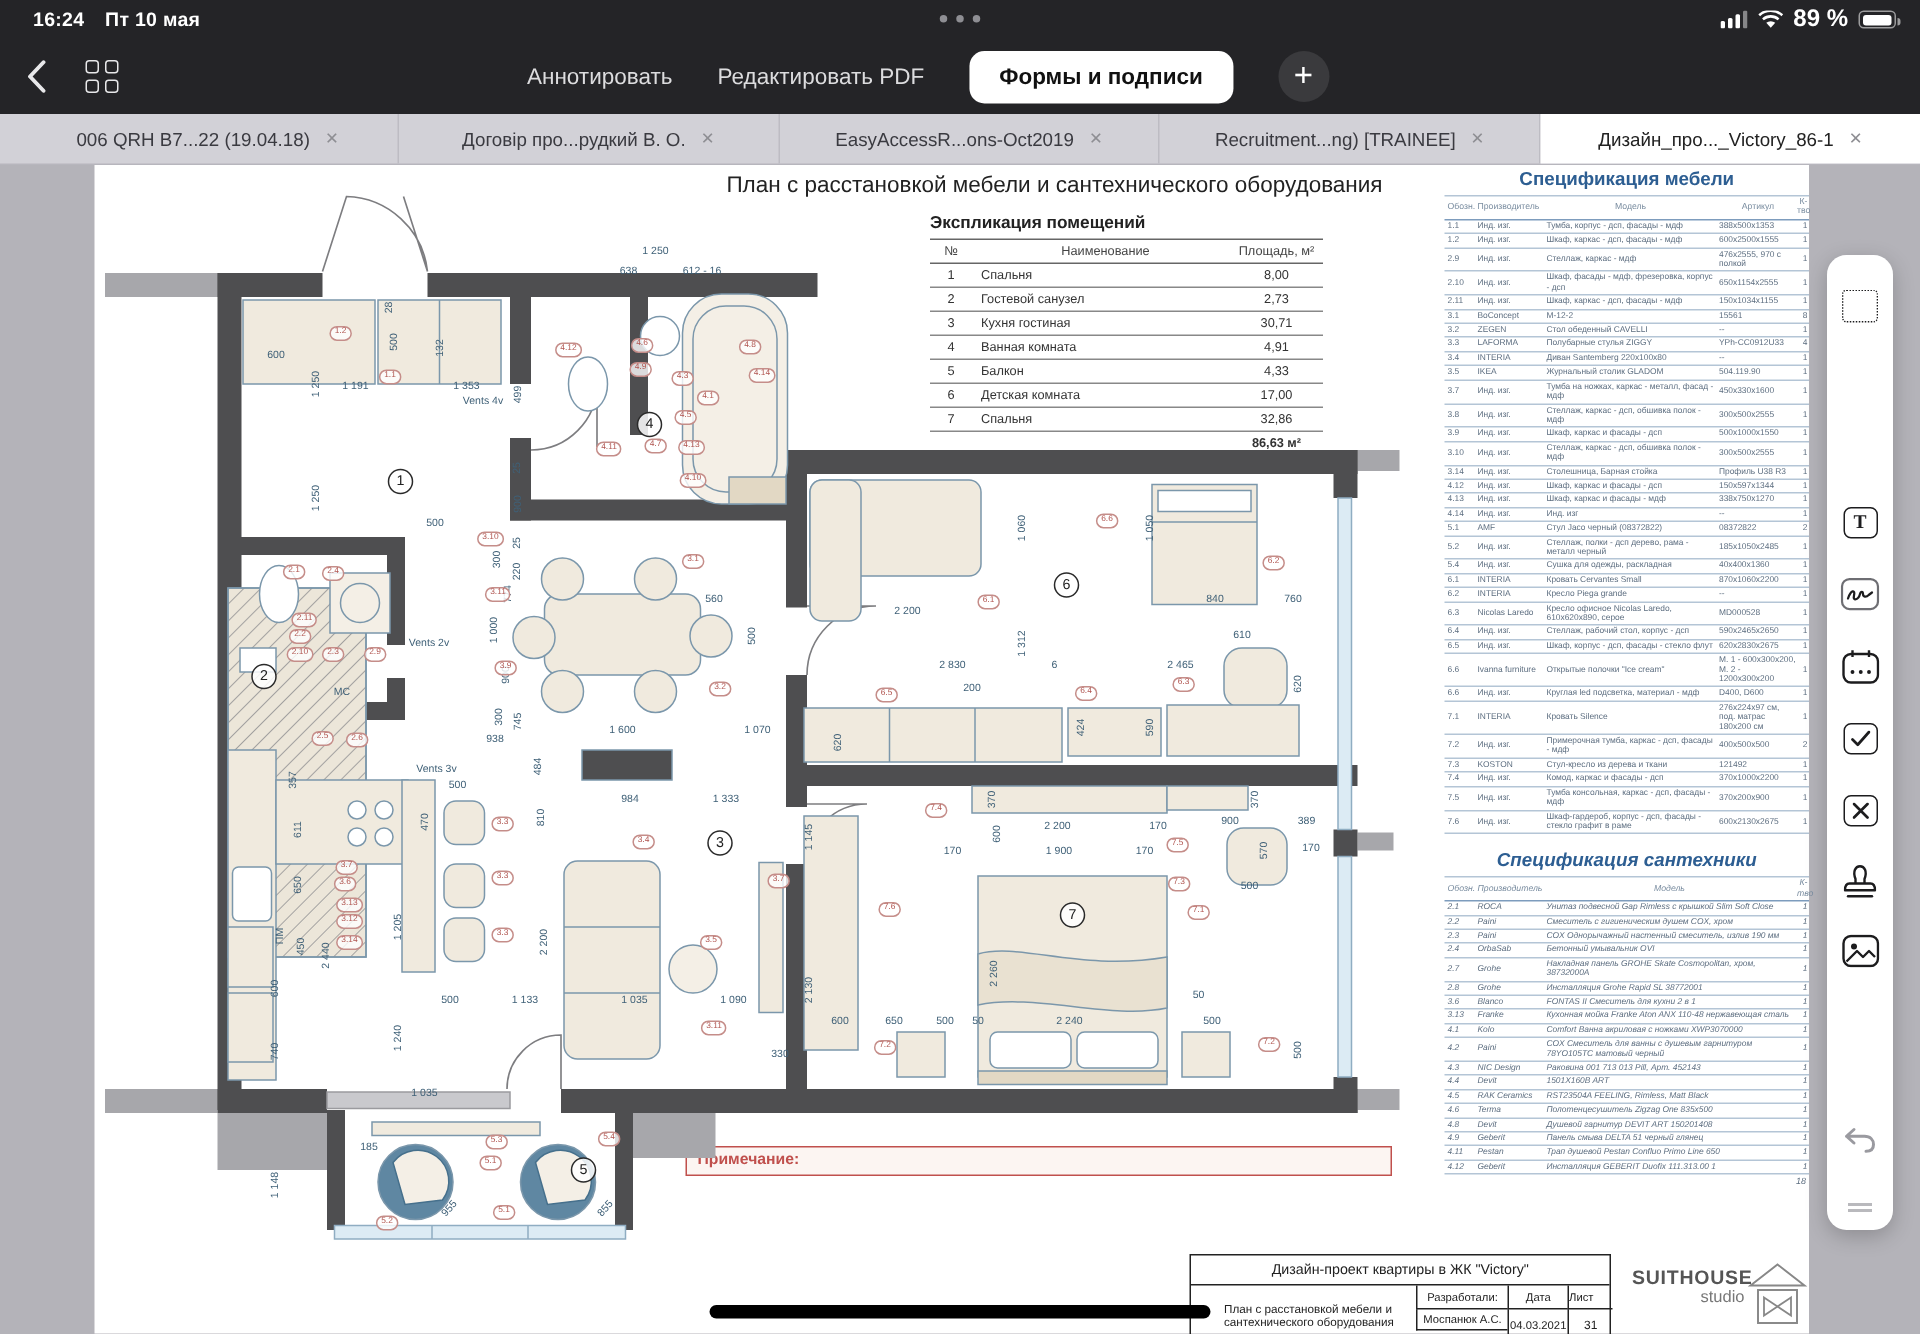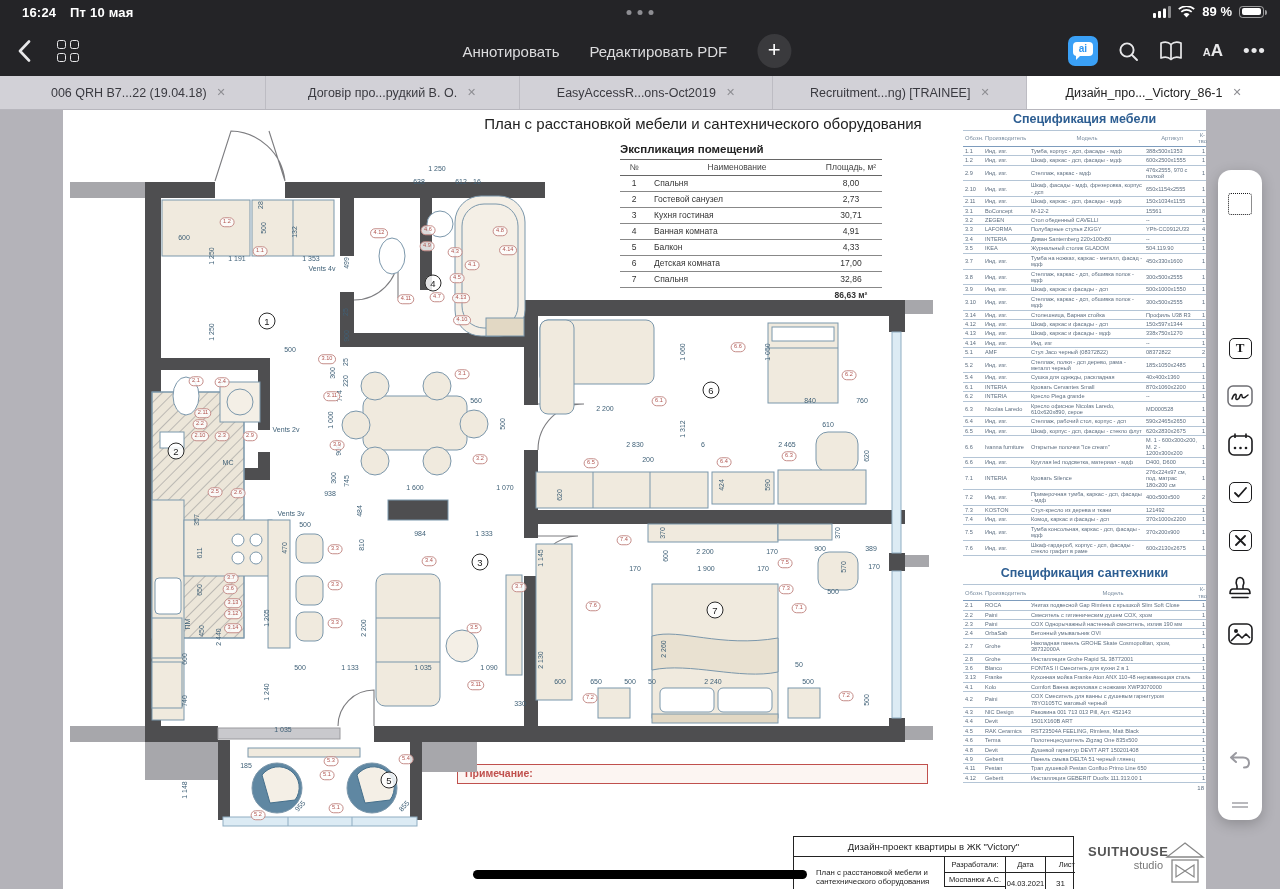--- a/index.html
+++ b/index.html
@@ -6,21 +6,21 @@
   html,body { width:1280px; height:889px; overflow:hidden; background:#b4b3b9;
     font-family:"Liberation Sans", sans-serif; -webkit-font-smoothing:antialiased; }
 
   
   .chrome { position:absolute; left:0; top:0; width:1280px; height:76px; background:#242427; }
   .statusbar { position:absolute; left:0; top:0; width:100%; height:26px; color:#fff; }
   .status-left { position:absolute; left:22px; top:5px; font-size:13px; font-weight:bold; letter-spacing:.2px; }
   .status-date { font-weight:normal; margin-left:10px; font-weight:600; }
   .mt-dots { position:absolute; left:50%; top:10px; transform:translateX(-50%); display:flex; gap:6px; }
   .mt-dots i { width:5px; height:5px; border-radius:50%; background:#8e8e93; display:block; }
-  .status-right { position:absolute; right:16px; top:4px; display:flex; align-items:center; gap:7px; font-size:13px; font-weight:600; }
+  .status-right { position:absolute; right:16px; top:4px; display:flex; align-items:center; gap:7px; font-size:16px; font-weight:600; }
   .batt { width:25px; height:12px; border:1px solid rgba(255,255,255,.55); border-radius:3.5px; position:relative; }
   .batt i { position:absolute; left:1.5px; top:1.5px; bottom:1.5px; width:19px; background:#fff; border-radius:2px; }
   .batt:after { content:""; position:absolute; right:-3.5px; top:3.5px; width:2px; height:5px; background:rgba(255,255,255,.55); border-radius:0 2px 2px 0; }
 
   .toolbar { position:absolute; left:0; top:26px; width:100%; height:50px; display:flex; align-items:center; color:#e8e8ea; }
   .tb-left { position:absolute; left:18px; display:flex; align-items:center; gap:26px; }
   .grid-ic { display:grid; grid-template-columns:9px 9px; grid-gap:4px; }
   .grid-ic i { width:9px; height:9px; border:1.7px solid #e8e8ea; border-radius:2.5px; display:block; }
   .tb-center { position:absolute; left:50%; transform:translateX(-54%); display:flex; align-items:center; gap:30px; white-space:nowrap; }
   .tb-label { font-size:15px; color:#dcdcde; cursor:default; }
@@ -62,37 +62,37 @@
   .spec h3 { font-size:12.5px; color:#2d5e92; text-align:center; font-weight:bold; }
   .stable { width:100%; margin-top:4px; }
   .srow { display:flex; border-bottom:1px solid #b4c5d6; padding:1px 0; font-size:5.6px; line-height:6.4px; align-items:center; }
   .srow.head { color:#7a8da0; border-bottom:1px solid #7d9cbd; border-top:1px solid #b4c5d6; font-size:5.8px; }
   .sc0 { width:22px; flex:none; padding-left:2px; }
   .sc1 { width:46px; flex:none; }
   .sc2 { flex:1; padding-right:3px; }
   .sc3 { width:52px; flex:none; }
   .sc4 { width:8px; flex:none; text-align:right; padding-right:1px; }
   .head .sc2, .head .sc3 { text-align:center; }
-  .spec2 { margin-top:10px; }
+  .spec2 { margin-top:10px;font-style:italic; }
   .pagemark { text-align:right; font-size:6px; color:#5d6e80; padding:2px 2px 0 0; }
 
   
   .note { position:absolute; left:394px; top:654px; width:471px; border:1px solid #c0504d; background:#fcf5f2; color:#c0504d; padding:2px 7px 4px 7px; }
   .note h4 { font-size:10.5px; font-weight:bold; }
   .note div { font-size:9.3px; line-height:1.26; }
 
   
   .tblock { position:absolute; left:730px; top:726px; width:412px; height:60px; color:#222; }
   .tb-box { position:absolute; left:0; top:0; width:281px; height:60px; border:1.5px solid #222; }
   .tb-proj { position:absolute; left:0; top:0; width:100%; height:20px; border-bottom:1px solid #222; text-align:center; font-size:9.5px; line-height:20px; }
   .tb-sheetname { position:absolute; left:0; top:20px; width:150px; height:40px; font-size:7.8px; line-height:1.2; display:flex; align-items:center; text-align:left; padding-left:22px; }
   .tb-dev { position:absolute; left:150px; top:20px; width:61px; height:16px; border-left:1px solid #222; border-bottom:1px solid #222; font-size:7.5px; text-align:center; line-height:16px; }
   .tb-devname { position:absolute; left:150px; top:36px; width:61px; height:14px; border-left:1px solid #222; border-bottom:1px solid #222; font-size:7.5px; text-align:center; line-height:14px; }
   .tb-date-h { position:absolute; left:211px; top:20px; width:40px; height:16px; border-left:1px solid #222; border-bottom:1px solid #222; font-size:7.5px; text-align:center; line-height:16px; }
-  .tb-list-h { position:absolute; left:251px; top:20px; width:30px; height:16px; border-left:1px solid #222; border-bottom:1px solid #222; font-size:7.5px; text-align:right; line-height:16px; }
+  .tb-list-h { position:absolute; left:251px; top:20px; width:30px; height:16px; border-left:1px solid #222; border-bottom:1px solid #222; font-size:7.5px; text-align:left; line-height:16px; }
   .tb-date { position:absolute; left:211px; top:36px; width:40px; height:24px; border-left:1px solid #222; font-size:7.5px; text-align:center; line-height:22px; }
   .tb-list { position:absolute; left:251px; top:36px; width:30px; height:24px; border-left:1px solid #222; font-size:8px; text-align:center; line-height:22px; }
   .studio { position:absolute; left:295px; top:8px; width:117px; }
   .studio .nm { font-size:13px; font-weight:bold; color:#555; letter-spacing:.5px; }
   .studio .sb { font-size:11px; color:#777; text-align:right; margin-right:42px; }
   .studio svg { position:absolute; right:0; top:-2px; }
 
   
   #plan-layer { position:absolute; left:0; top:0; width:1280px; height:889px; pointer-events:none; }
   .dim { position:absolute; transform:translate(-50%,-50%); font-size:7px; color:#3f6077; white-space:nowrap; }
@@ -987,36 +987,22 @@
       <span class="grid-ic">
           <i></i>
           <i></i>
           <i></i>
           <i></i>
         </span>
     </div>
     <div class="tb-center">
       <span class="tb-label">Аннотировать</span>
       <span class="tb-label">Редактировать PDF</span>
+      <span class="pill">Формы и подписи</span>
       <span class="plusbtn">+</span>
-    </div>
-    <div class="tb-right">
-      <span class="ai-ic">
-          <b>ai</b>
-        </span>
-      <svg width="21" height="21" viewBox="0 0 21 21">
-        <circle cx="9" cy="9" r="6.6" fill="none" stroke="#e8e8ea" stroke-width="1.9"></circle>
-        <line x1="14" y1="14" x2="19" y2="19" stroke="#e8e8ea" stroke-width="1.9" stroke-linecap="round"></line>
-      </svg>
-      <svg width="24" height="20" viewBox="0 0 24 20">
-        <path d="M2,2 C6,0.5 10,1.5 12,3.5 C14,1.5 18,0.5 22,2 L22,17 C18,15.5 14,16.5 12,18.5 C10,16.5 6,15.5 2,17 Z" fill="none" stroke="#e8e8ea" stroke-width="1.7" stroke-linejoin="round"></path>
-        <line x1="12" y1="3.5" x2="12" y2="18" stroke="#e8e8ea" stroke-width="1.7"></line>
-      </svg>
-      <span class="aa"><small>A</small><span>A</span></span>
-      <span class="dots3">•••</span>
     </div>
   </div>
 </div>
 
 <div class="tabbar">
 
     <div class="tab">
       <span>006 QRH B7...22 (19.04.18)</span>
       <span class="x">✕</span>
     </div>

